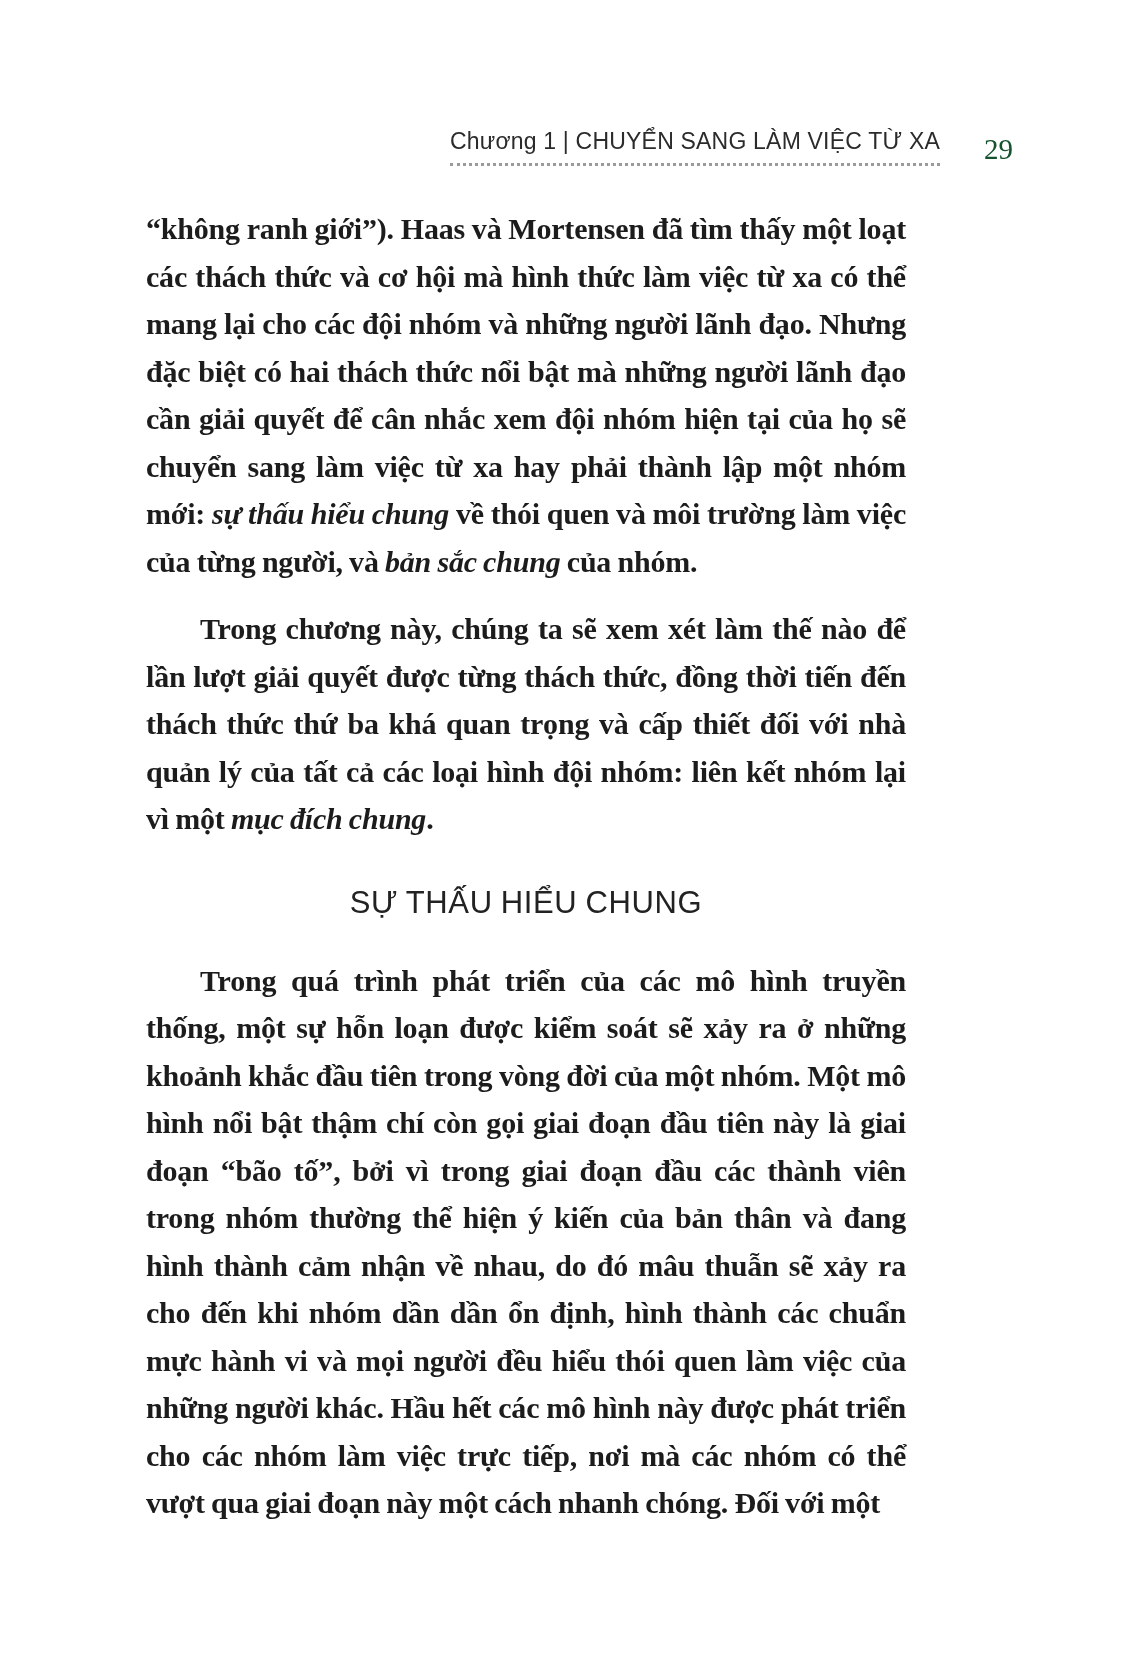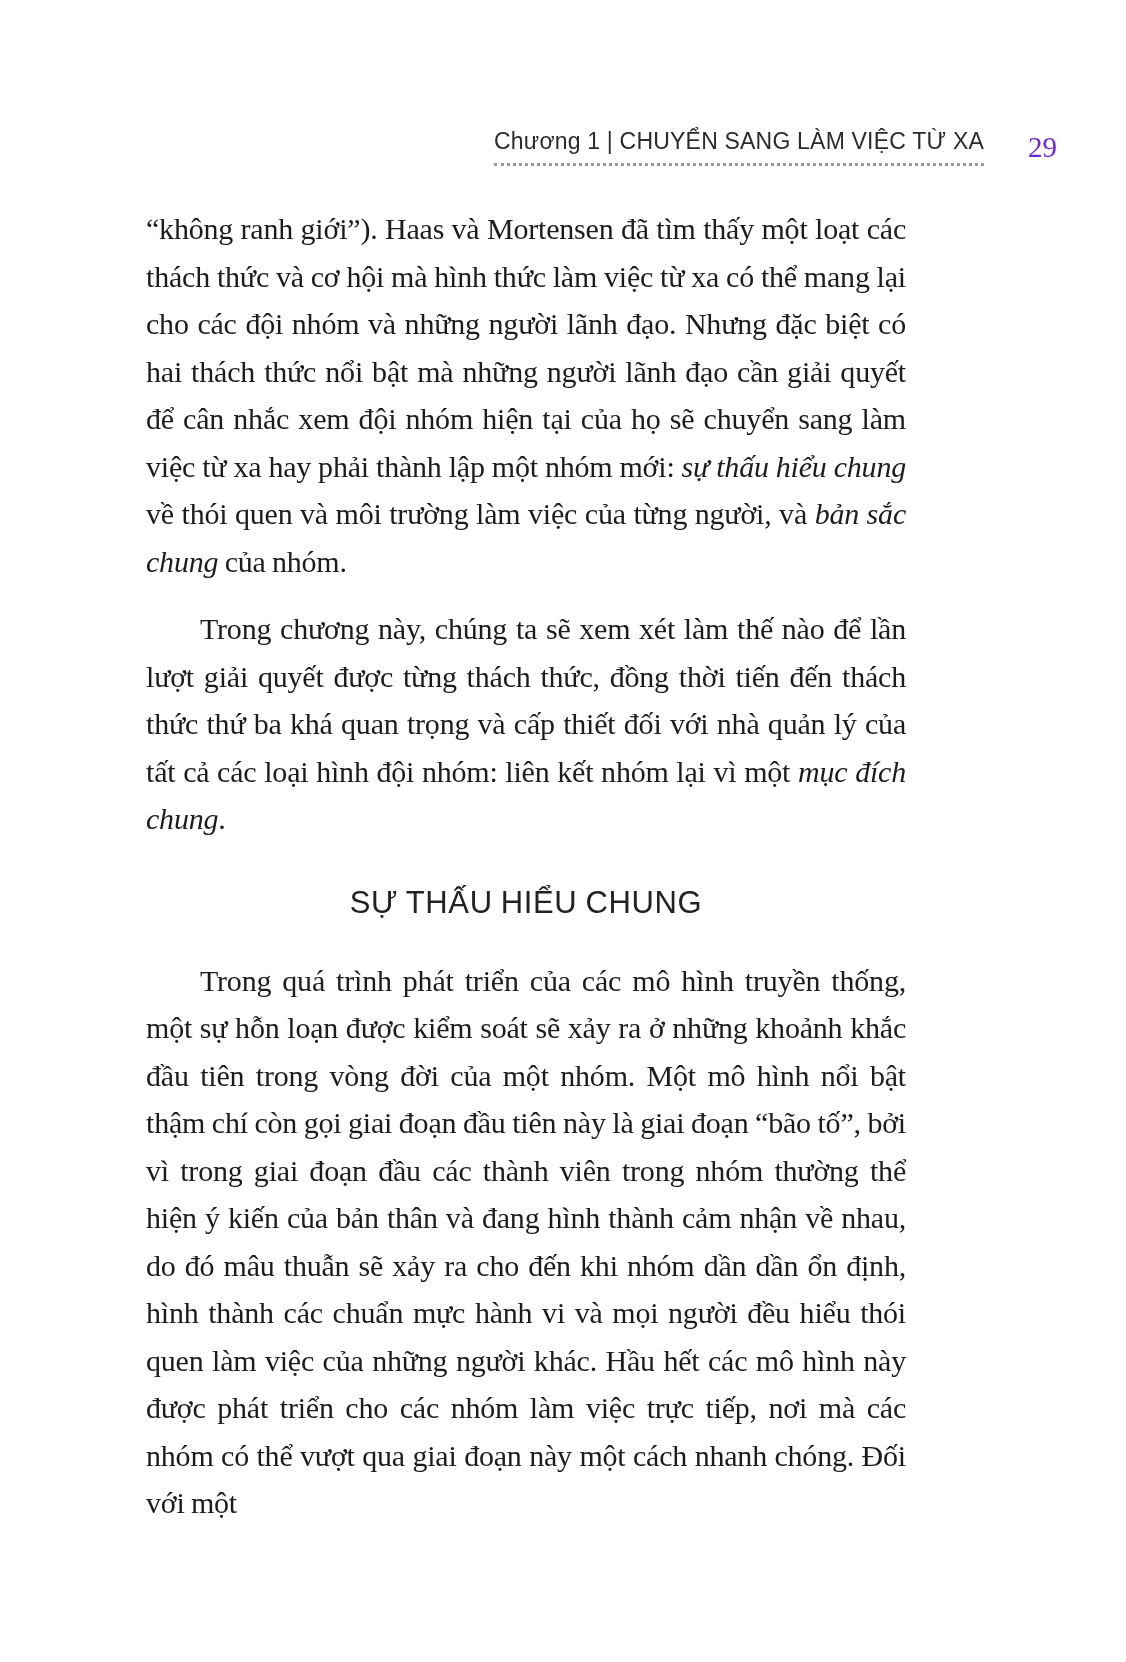--- a/index.html
+++ b/index.html
@@ -16,53 +16,54 @@
     font-family: "Liberation Serif", "DejaVu Serif", serif;
     color: #1c1c1c;
   }
   .page-header {
     position: absolute;
     top: 128px;
     left: 0;
     right: 0;
     display: flex;
     justify-content: flex-end;
-    align-items: center;
-    padding-right: 69px;
+    align-items: flex-end;
+    padding-right: 113px;
     margin-left: 8px;
   }
   .running-head {
     font-family: "Liberation Sans", "DejaVu Sans", sans-serif;
     font-size: 23px;
     font-weight: 400;
     letter-spacing: 0.2px;
     color: #2b2b2b;
     border-bottom: 3px dotted #9a9a9a;
     padding-bottom: 8px;
     white-space: nowrap;
   }
   .page-number {
     font-family: "Liberation Serif", "DejaVu Serif", serif;
     font-size: 29px;
-    color: #6d28d9;
+    color: #14532d;
     margin-left: 44px;
   }
   .page-body {
     position: absolute;
     top: 205px;
     left: 146px;
     width: 760px;
     font-size: 30px;
     line-height: 47.5px;
     letter-spacing: -0.2px;
     word-spacing: -1px;
     text-align: justify;
   }
   .para {
     margin: 0;
+    font-weight: bold;
   }
   .para + .para {
     margin-top: 20px;
   }
   .para.indent {
     text-indent: 54px;
   }
   .para em {
     font-style: italic;
   }

